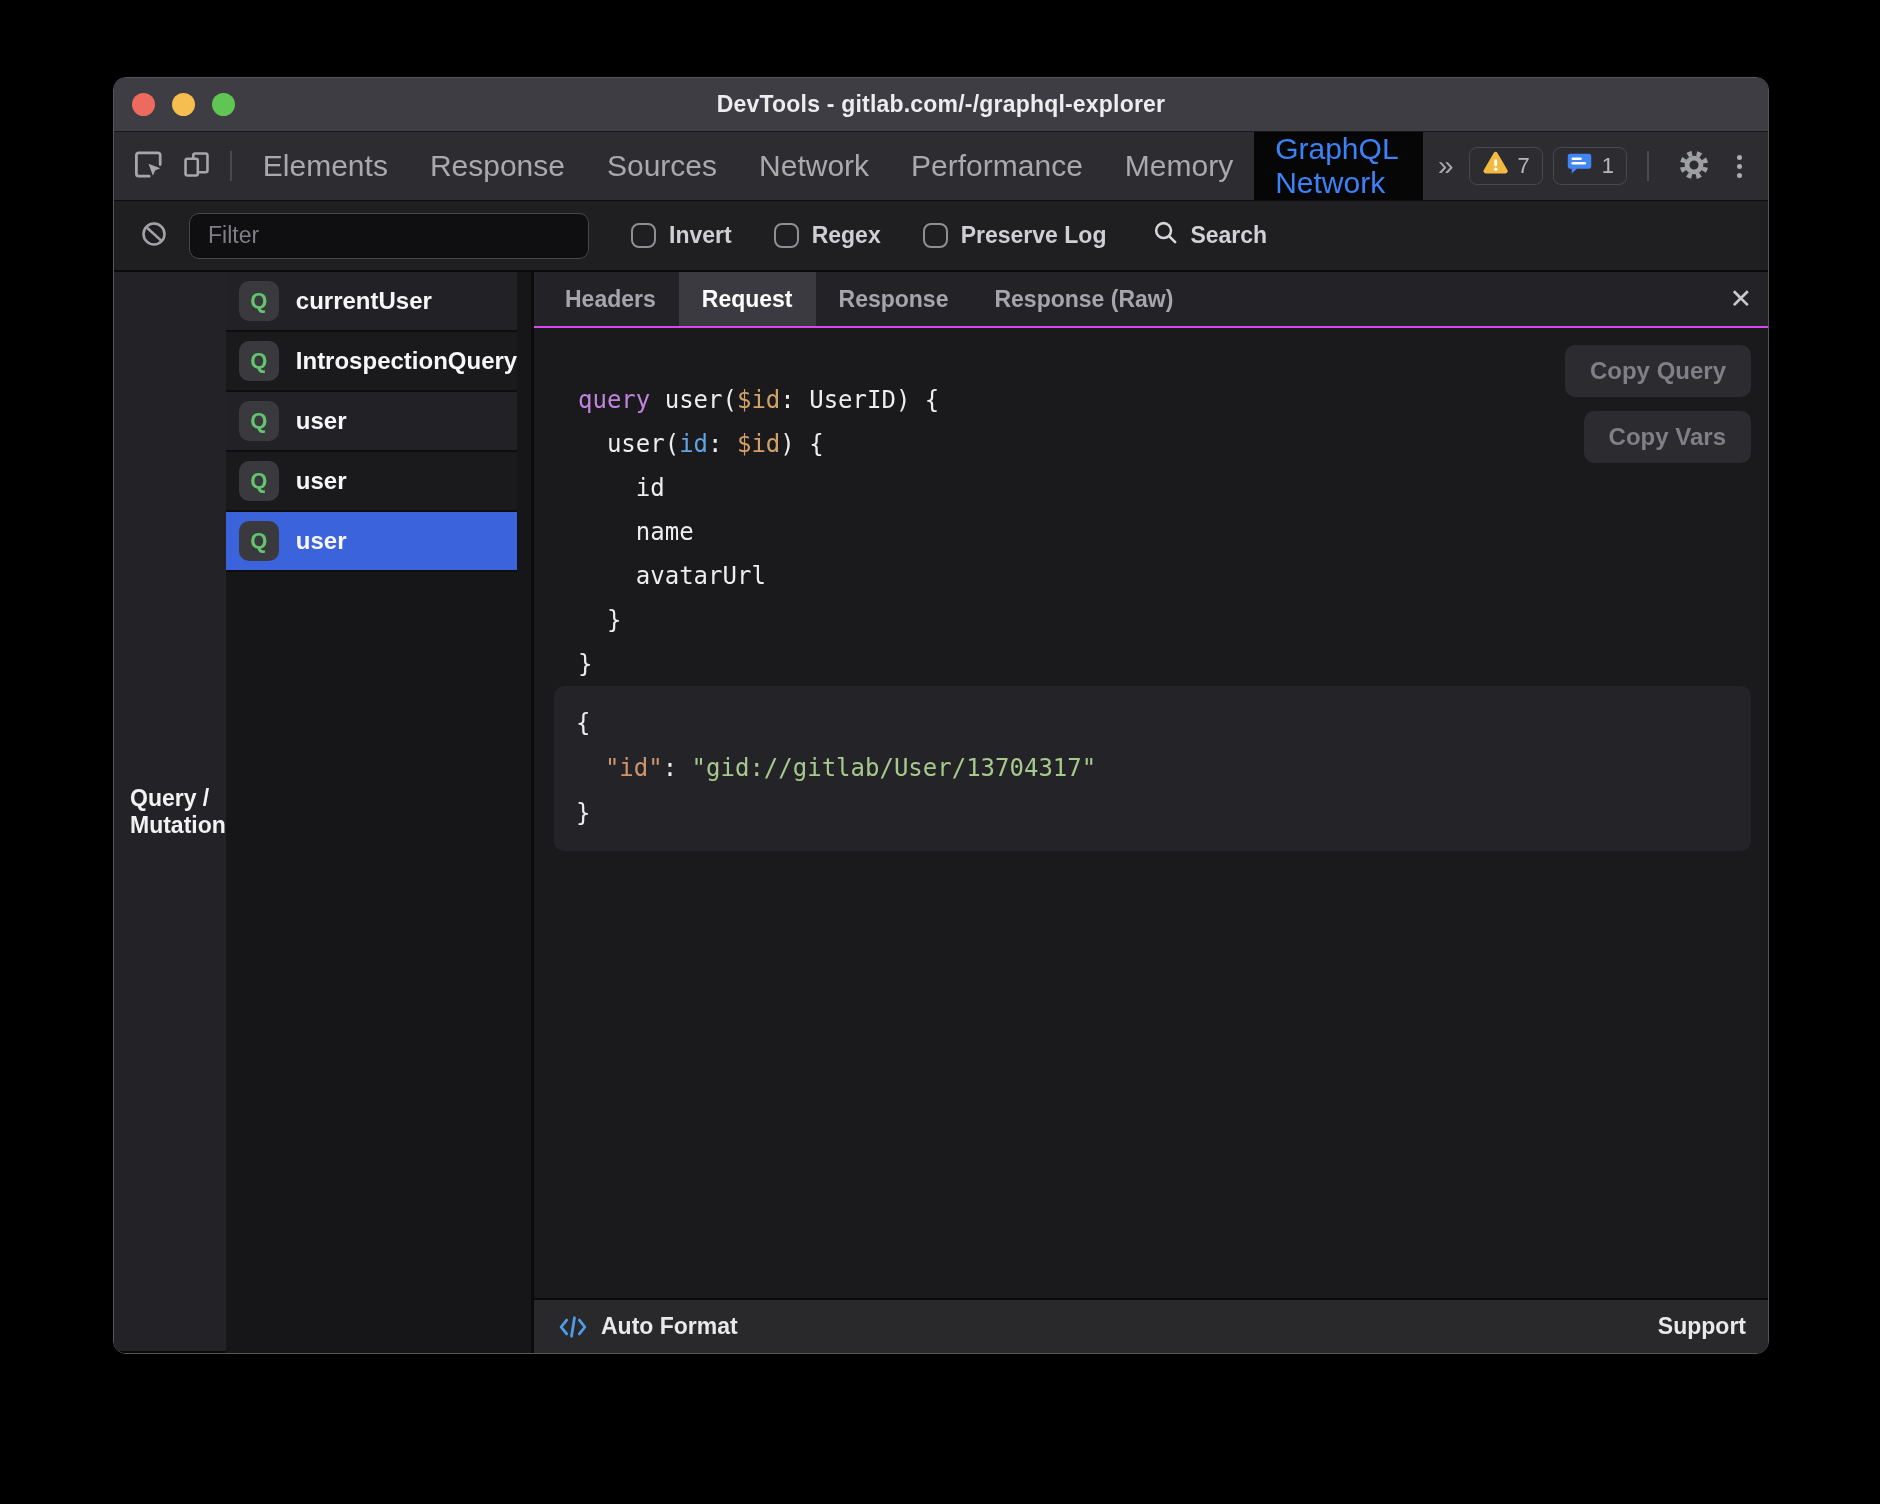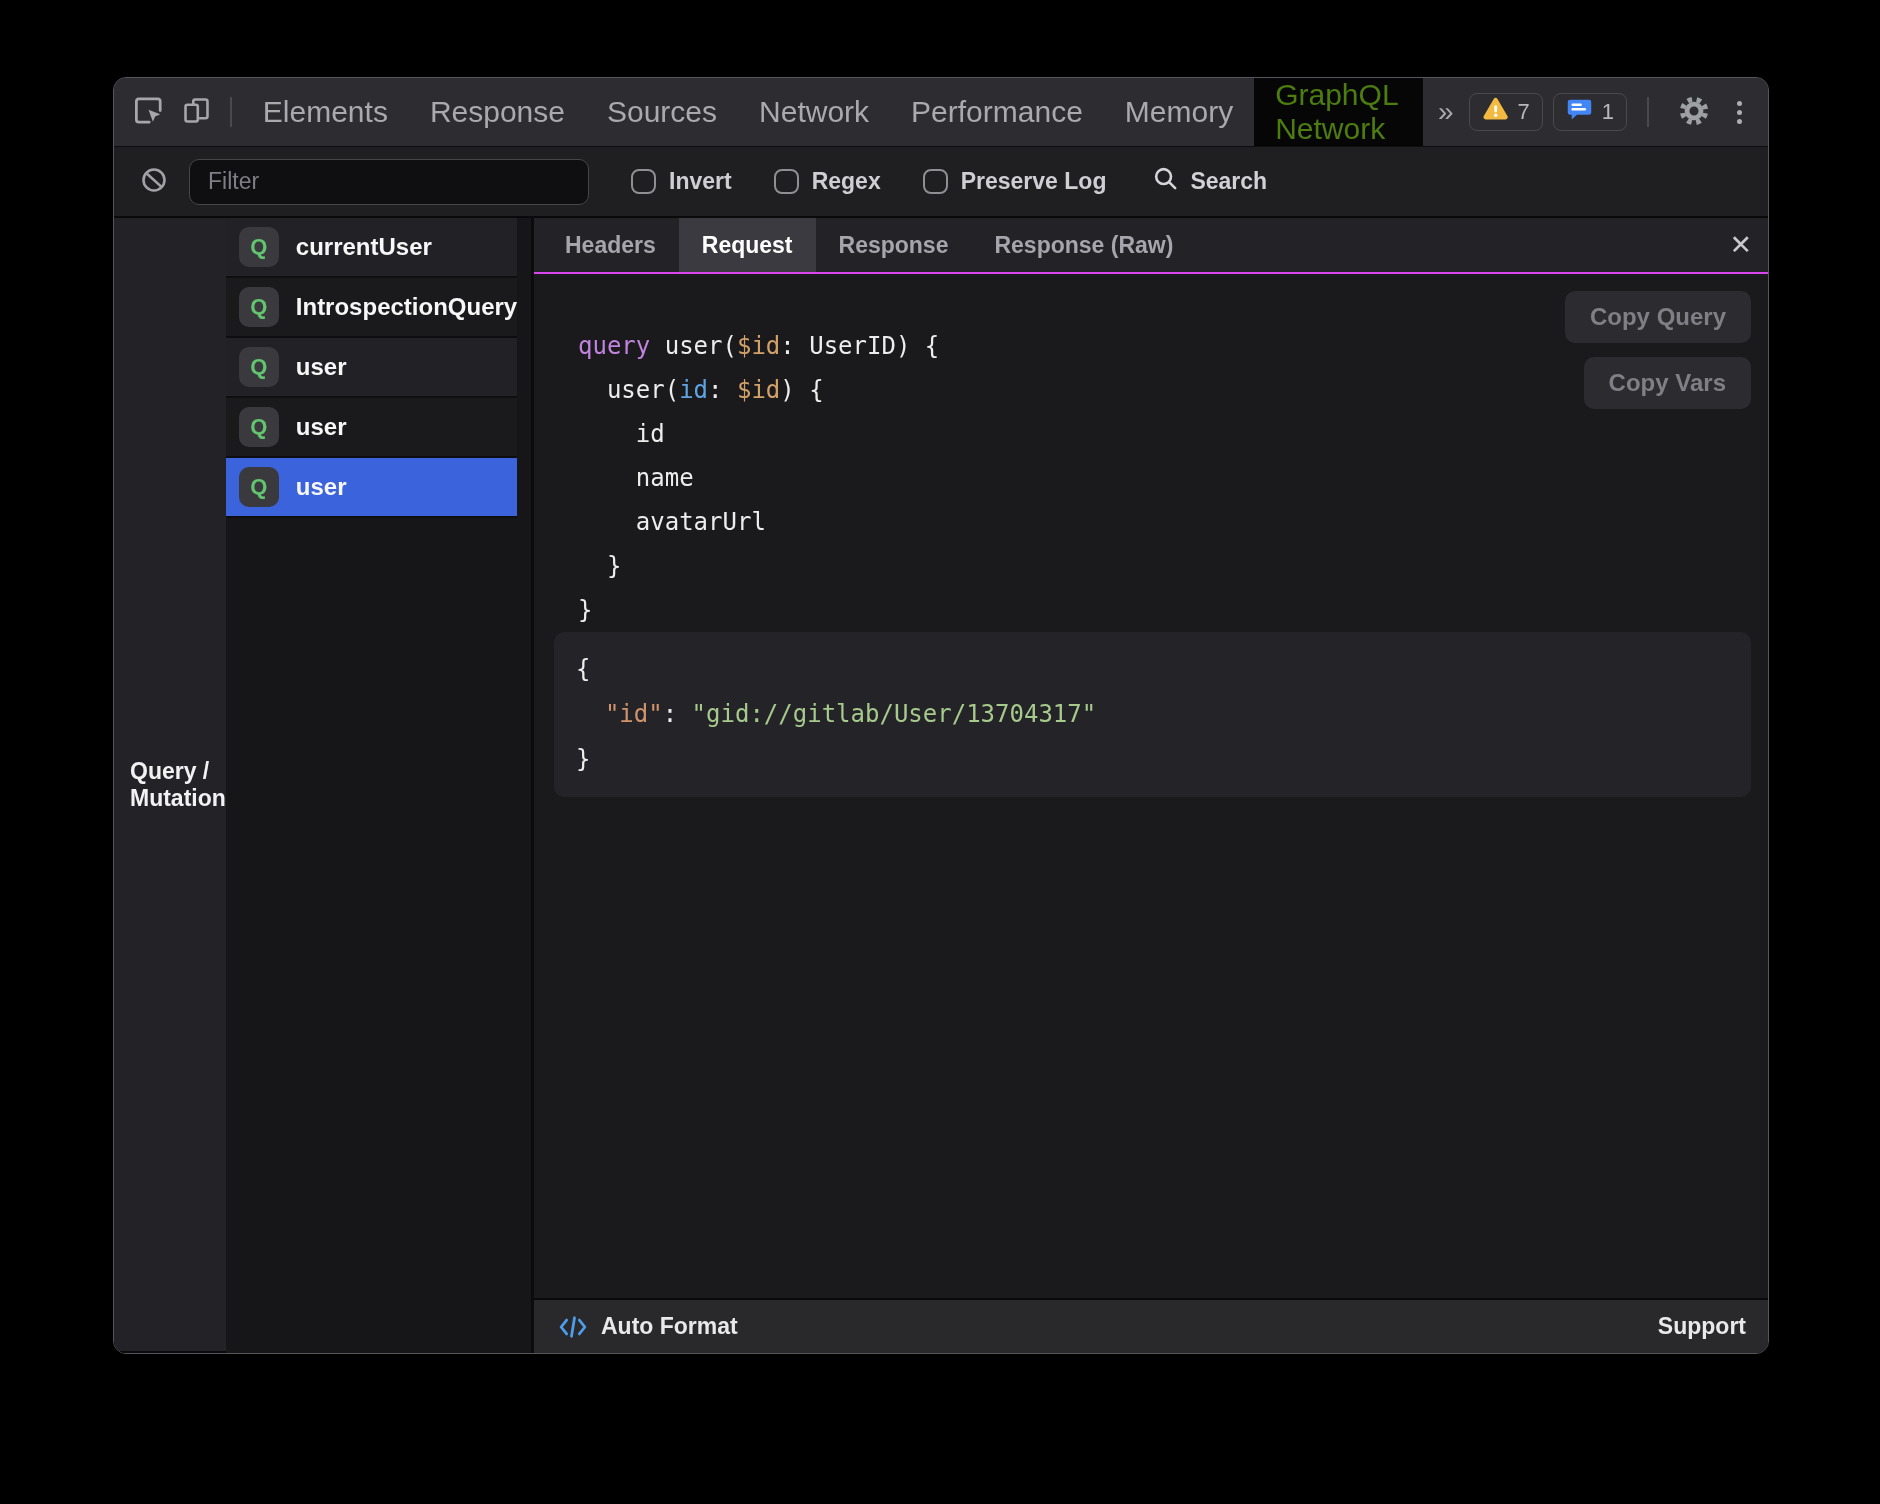--- a/index.html
+++ b/index.html
@@ -26,21 +26,21 @@
   
   .tabbar {
     flex:0 0 54px; background:#2D2C31; display:flex; align-items:stretch;
     border-bottom:1px solid #0E0E10;
   }
   .iconbtn { background:none; border:none; display:flex; align-items:center; justify-content:center; padding:0 8px; cursor:pointer; }
   .iconbtn.first { margin-left:10px; }
   .vsep { width:2px; height:30px; background:#4A4A4E; align-self:center; margin:0 10px; }
   .main-tabs { display:flex; align-items:stretch; }
   .tab { display:flex; align-items:center; padding:0 21px; color:#A9A9AE; font-size:30px; cursor:pointer; }
-  .tab.active { background:#060607; color:#4d7c0f; }
+  .tab.active { background:#060607; color:#3b82f6; }
   .more-tabs { background:none; border:none; color:#A9A9AE; font-size:28px; padding:0 15px; display:flex; align-items:center; cursor:pointer; }
   .toolbar-right { margin-left:auto; display:flex; align-items:center; gap:10px; padding-right:18px; }
   .badge {
     display:flex; align-items:center; gap:9px; height:38px; padding:0 12px;
     border:1.5px solid #49494D; border-radius:8px; background:transparent;
     color:#B9B9BD; font-size:22px; font-family:inherit; cursor:pointer;
   }
   .kebab { display:flex; flex-direction:column; gap:4px; align-items:center; justify-content:center; }
   .kebab i { width:5px; height:5px; border-radius:50%; background:#ADADB2; display:block; }
   
@@ -111,20 +111,28 @@
     color:#E9E9EB; font-size:23px; font-weight:bold; gap:13px;
   }
   .support { margin-left:auto; }
 </style>
 </head>
 <body>
 
 <div class="stage">
   <div class="window">
 
+    <div class="titlebar">
+      <div class="traffic-lights">
+        <span class="tl red"></span>
+        <span class="tl yellow"></span>
+        <span class="tl green"></span>
+      </div>
+      <div class="title">DevTools - gitlab.com/-/graphql-explorer</div>
+    </div>
 
     <div class="tabbar">
       <button class="iconbtn first">
         <span>
           <svg width="33" height="33" viewBox="0 0 24 24" fill="none" stroke="#A6A6AB" stroke-width="2" stroke-linecap="round" stroke-linejoin="round">
             <path d="M12.5 20.5 H5 a1.8 1.8 0 0 1 -1.8 -1.8 V5.3 A1.8 1.8 0 0 1 5 3.5 h13.7 a1.8 1.8 0 0 1 1.8 1.8 V12"></path>
             <path d="M12 11.5 l8.6 3.2 -3.8 1.6 -1.6 3.8 z" fill="#A6A6AB" stroke="none"></path>
           </svg>
         </span>
       </button>

